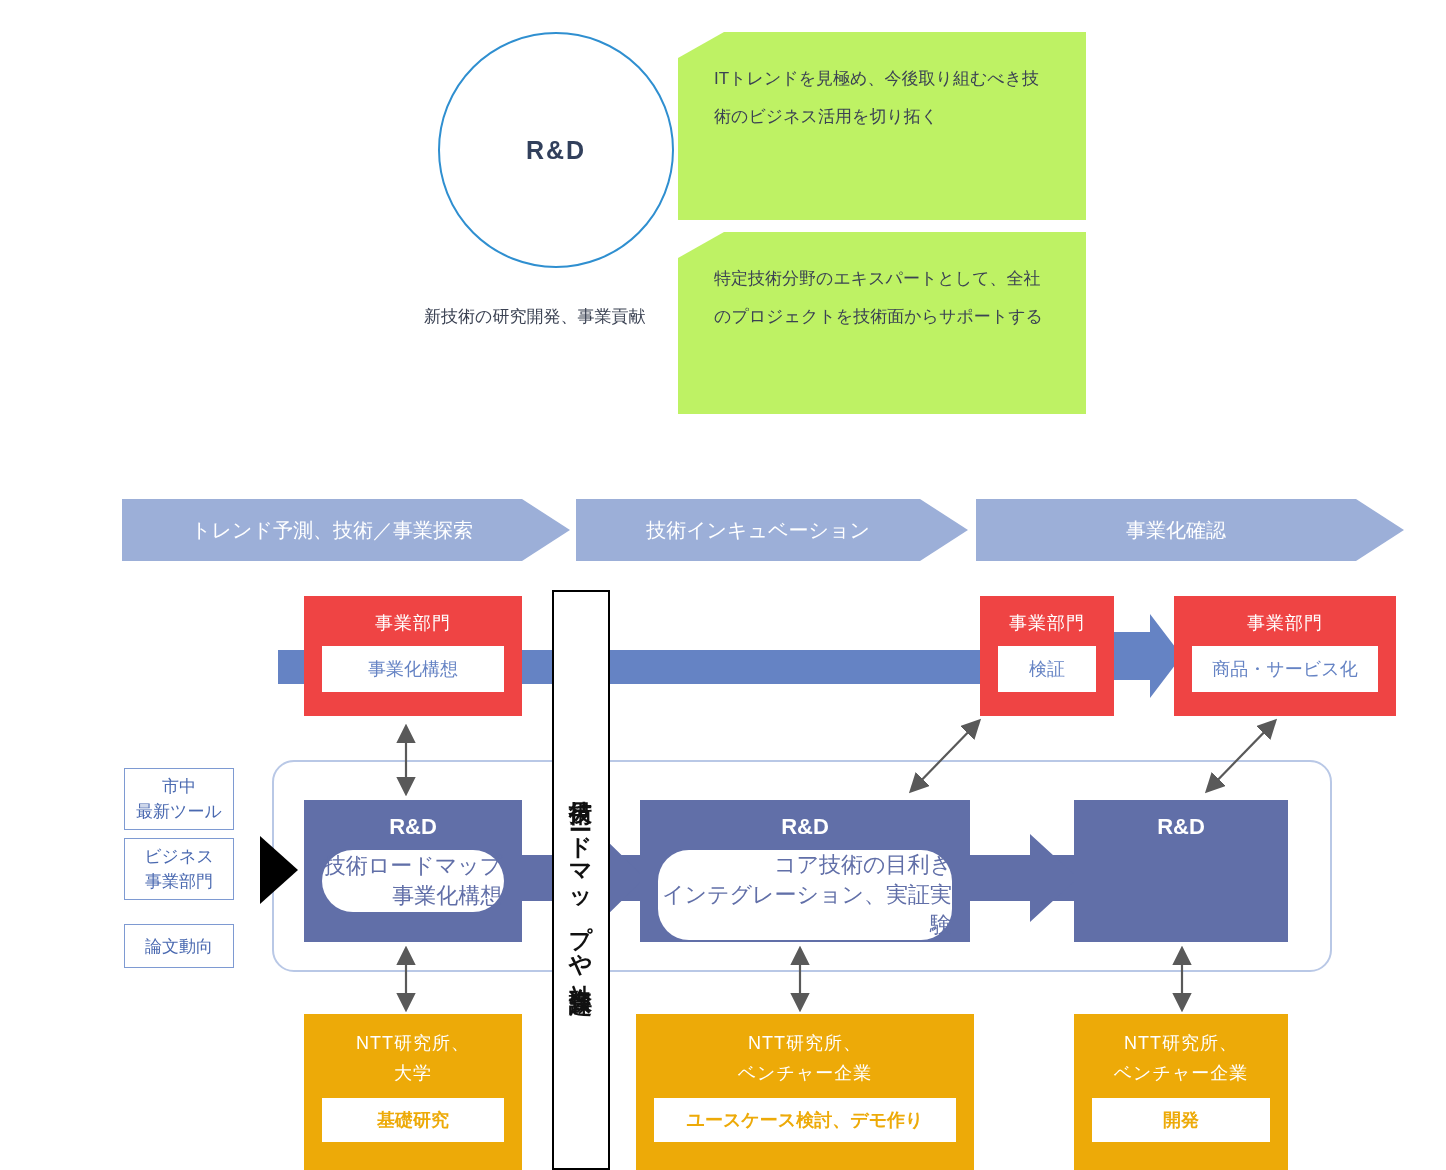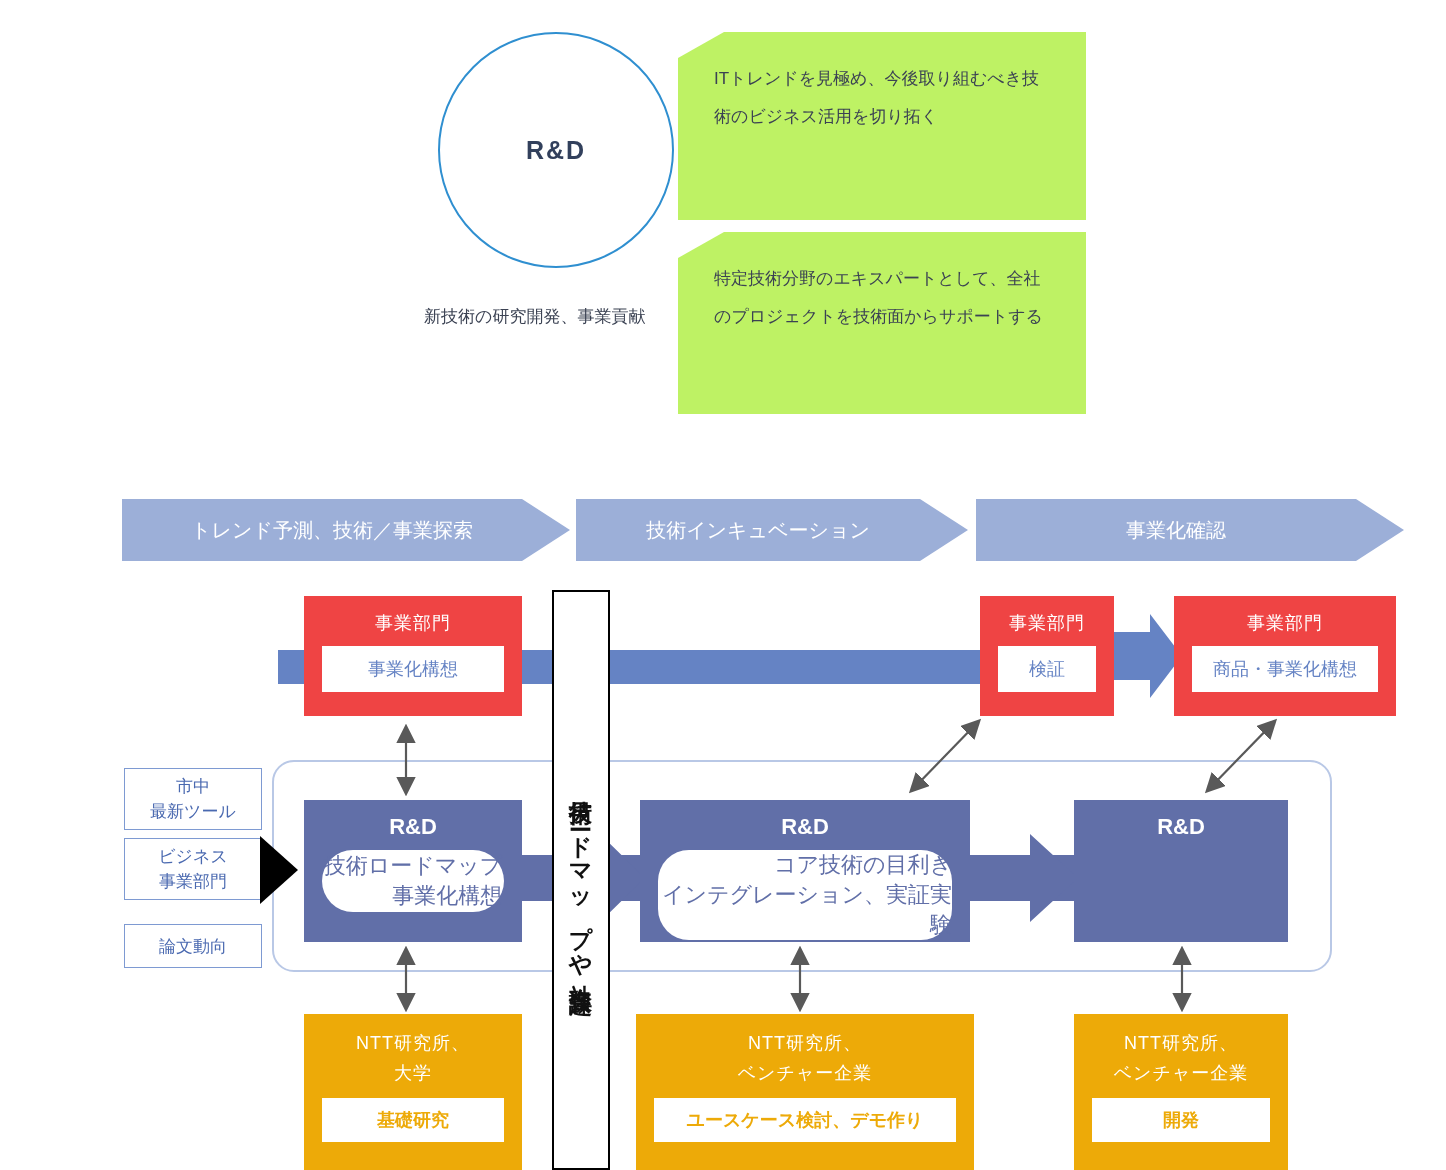--- a/index.html
+++ b/index.html
@@ -97,21 +97,21 @@
   #rd-1{left:304px;top:800px;width:218px;height:142px;}
   #rd-2{left:640px;top:800px;width:330px;height:142px;}
   #rd-3{left:1074px;top:800px;width:214px;height:142px;}
 
   #ntt-1{left:304px;top:1014px;width:218px;height:156px;}
   #ntt-2{left:636px;top:1014px;width:338px;height:156px;}
   #ntt-3{left:1074px;top:1014px;width:214px;height:156px;}
 
   
   .chip{
-    left:124px;width:138px;height:62px;border:1px solid #7e9ad2;background:#fff;
+    left:124px;width:110px;height:62px;border:1px solid #7e9ad2;background:#fff;
     color:#4a69b0;font-size:17px;line-height:25px;text-align:center;
     display:flex;align-items:center;justify-content:center;
   }
   #chip-1{top:768px;}
   #chip-2{top:838px;}
   #chip-3{top:924px;height:44px;}
 
   
   #black-arrow{
     left:260px;top:836px;width:0;height:0;
@@ -213,21 +213,21 @@
 <div class="abs box biz" id="biz-1">
   <div class="title">事業部門</div>
   <div class="inner">事業化構想</div>
 </div>
 <div class="abs box biz" id="biz-2">
   <div class="title">事業部門</div>
   <div class="inner">検証</div>
 </div>
 <div class="abs box biz" id="biz-3">
   <div class="title">事業部門</div>
-  <div class="inner">商品・事業化構想</div>
+  <div class="inner">商品・サービス化</div>
 </div>
 
 <div class="abs box rd" id="rd-1">
   <div class="title">R&amp;D</div>
   <div class="inner">
     <div>
       <div>技術ロードマップ</div>
       <div>事業化構想</div>
     </div>
   </div>

